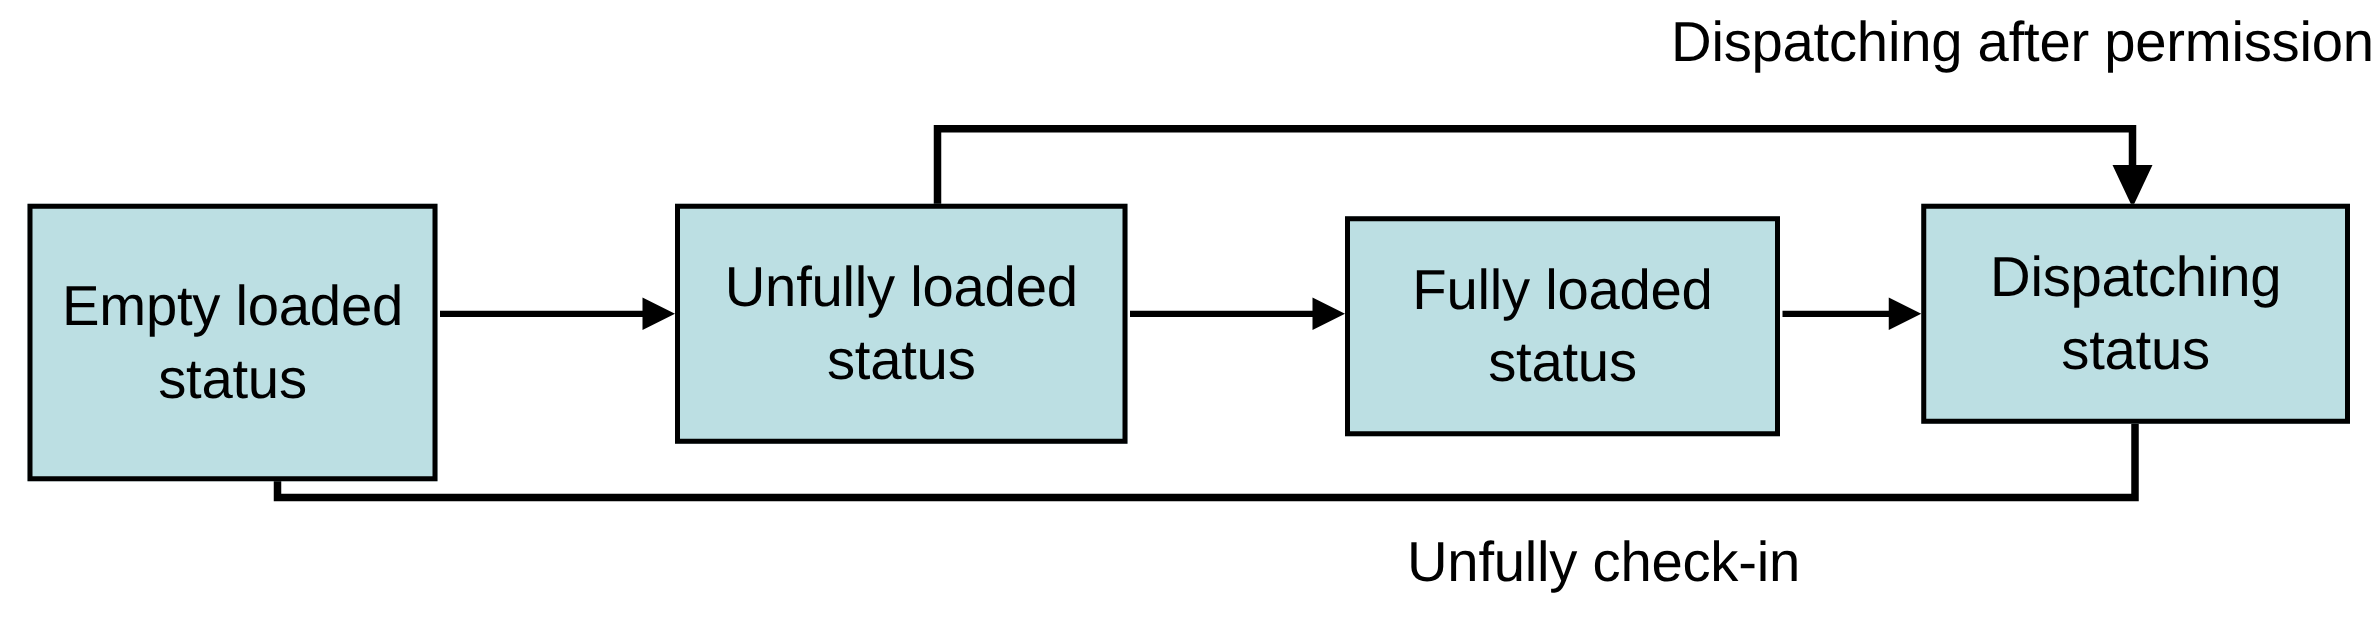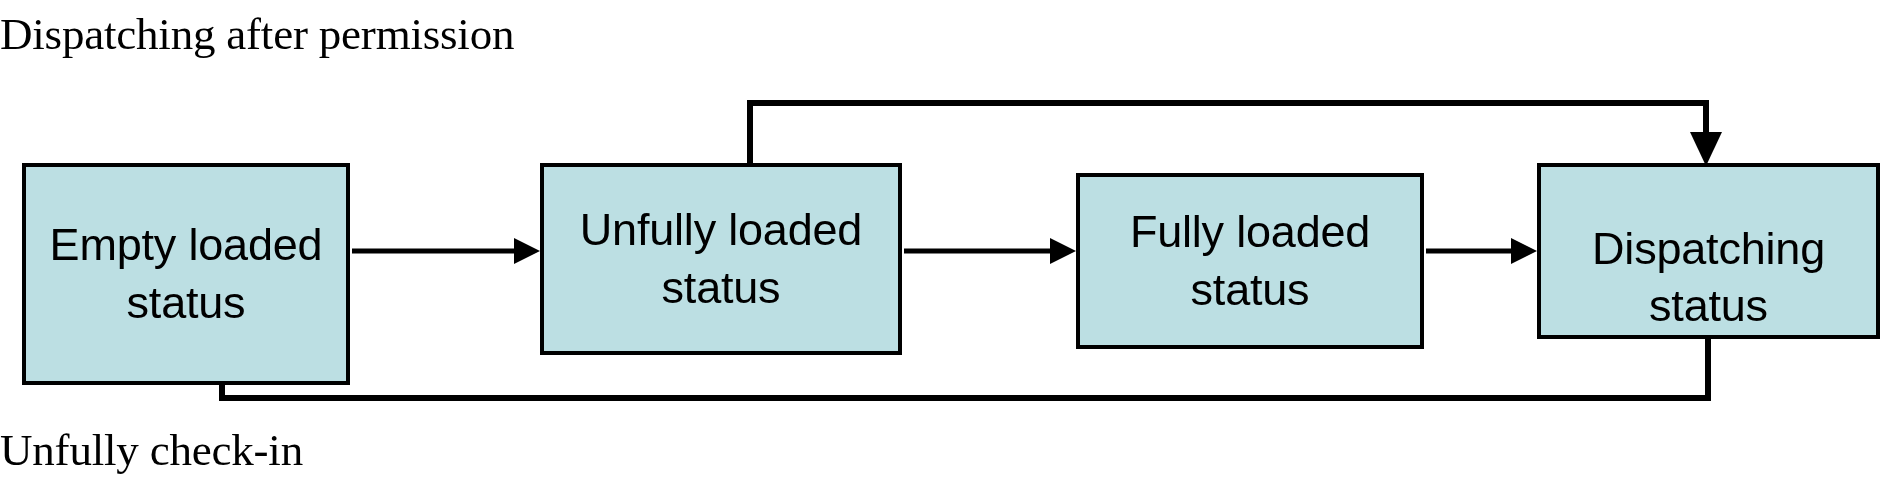--- a/index.html
+++ b/index.html
@@ -37,31 +37,31 @@
     font-family: "Liberation Sans", sans-serif;
     font-size: 45px;
     line-height: 1.28;
     color: #000000;
     text-align: center;
     white-space: pre-line;
     letter-spacing: -0.2px;
   }
   .edge-label {
     position: absolute;
-    font-family: Liberation Serif, serif;
+    font-family: Liberation Sans, sans-serif;
     font-size: 45px;
     color: #000000;
-    text-align: left;
+    text-align: right;
     white-space: nowrap;
     letter-spacing: -0.2px;
   }
   #box-empty   { left: 22px;   top: 163px; width: 328px; height: 222px; }
   #box-unfully { left: 540px;  top: 163px; width: 362px; height: 192px; }
   #box-fully   { left: 1076px; top: 163px; width: 348px; height: 176px; margin-top: 10px; }
-  #box-dispatch{ left: 1537px; top: 163px; width: 343px; height: 176px; align-items: flex-end; }
+  #box-dispatch{ left: 1537px; top: 163px; width: 343px; height: 176px; }
   #label-top    { left: 0px; top: 8px;   width: 1899px; }
   #label-bottom { left: 0px; top: 424px; width: 1440px; }
 </style>
 </head>
 <body>
 
 <div id="diagram-root">
 
   <svg id="diagram-svg" viewBox="0 0 1899 502" xmlns="http://www.w3.org/2000/svg">
 

